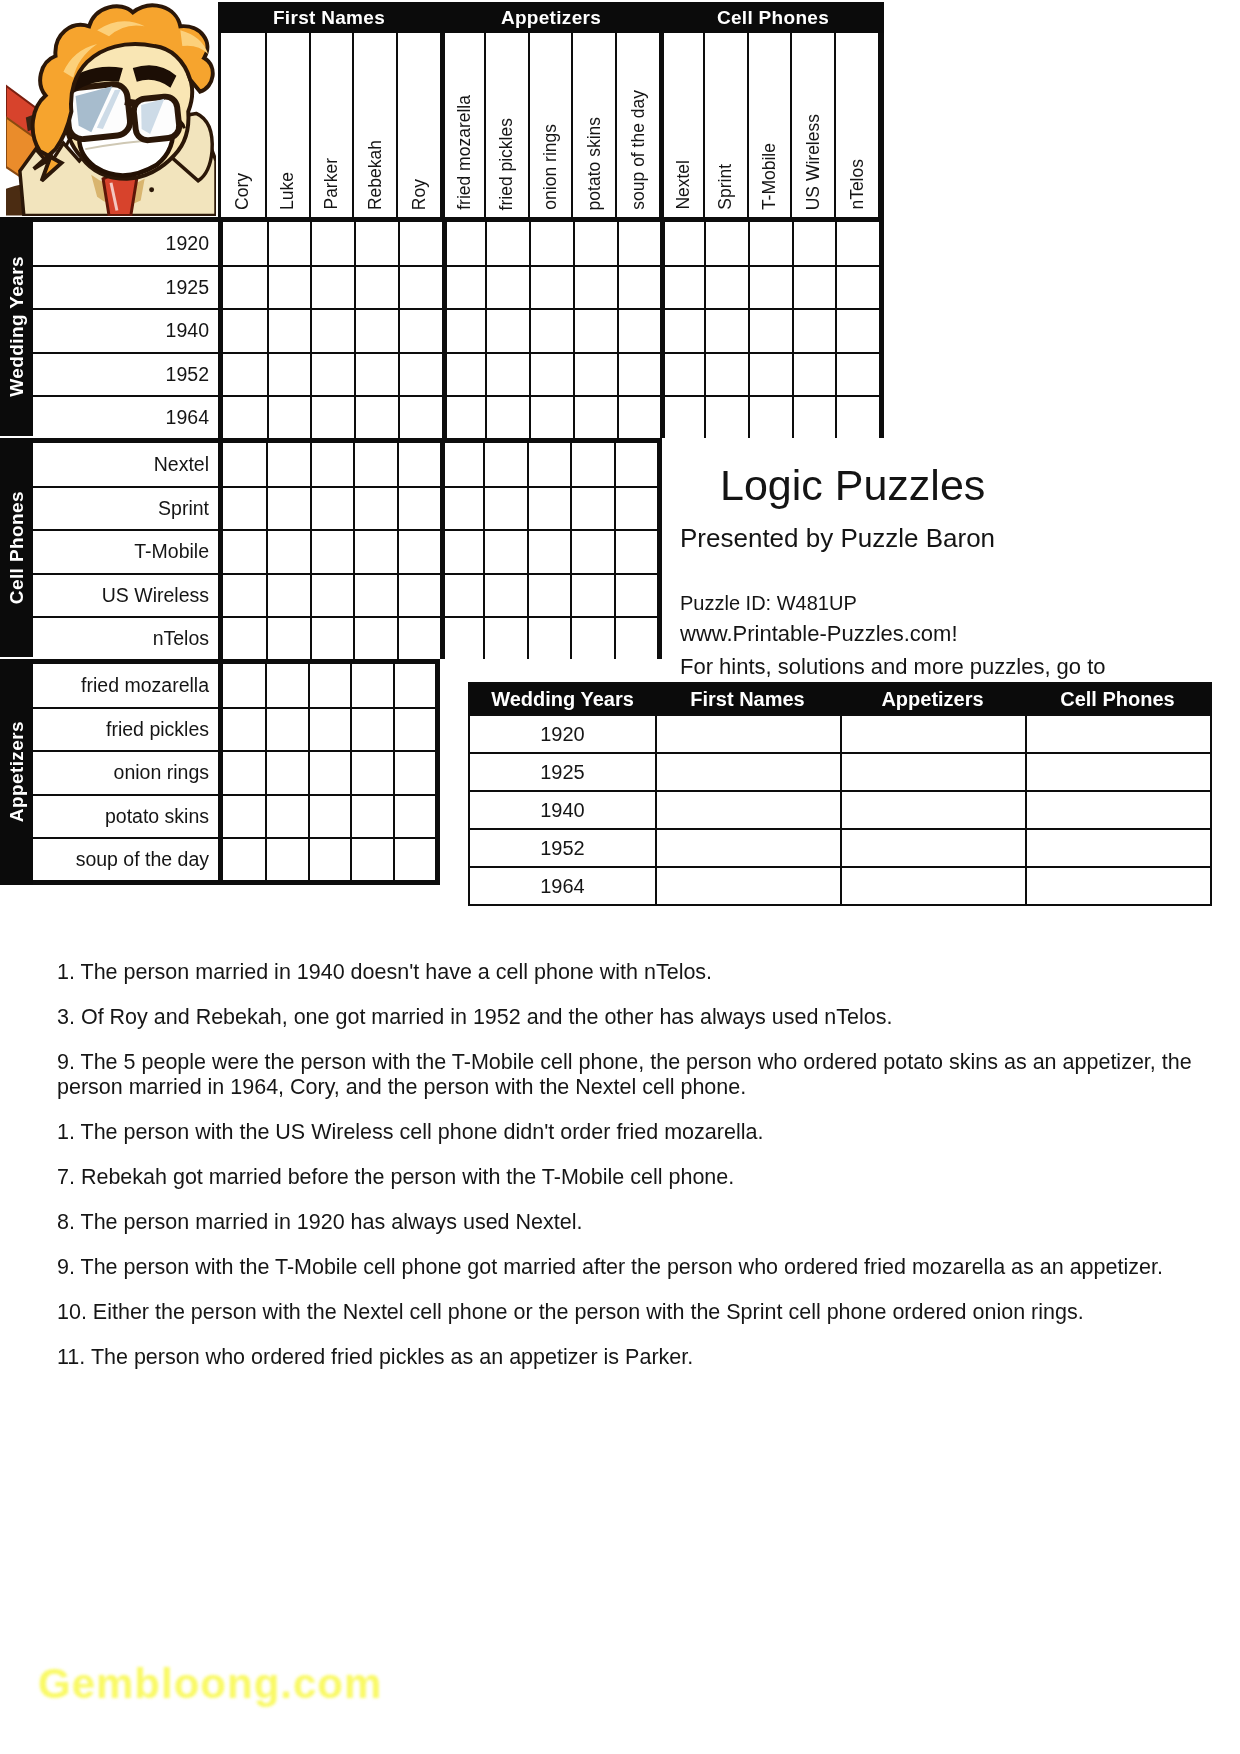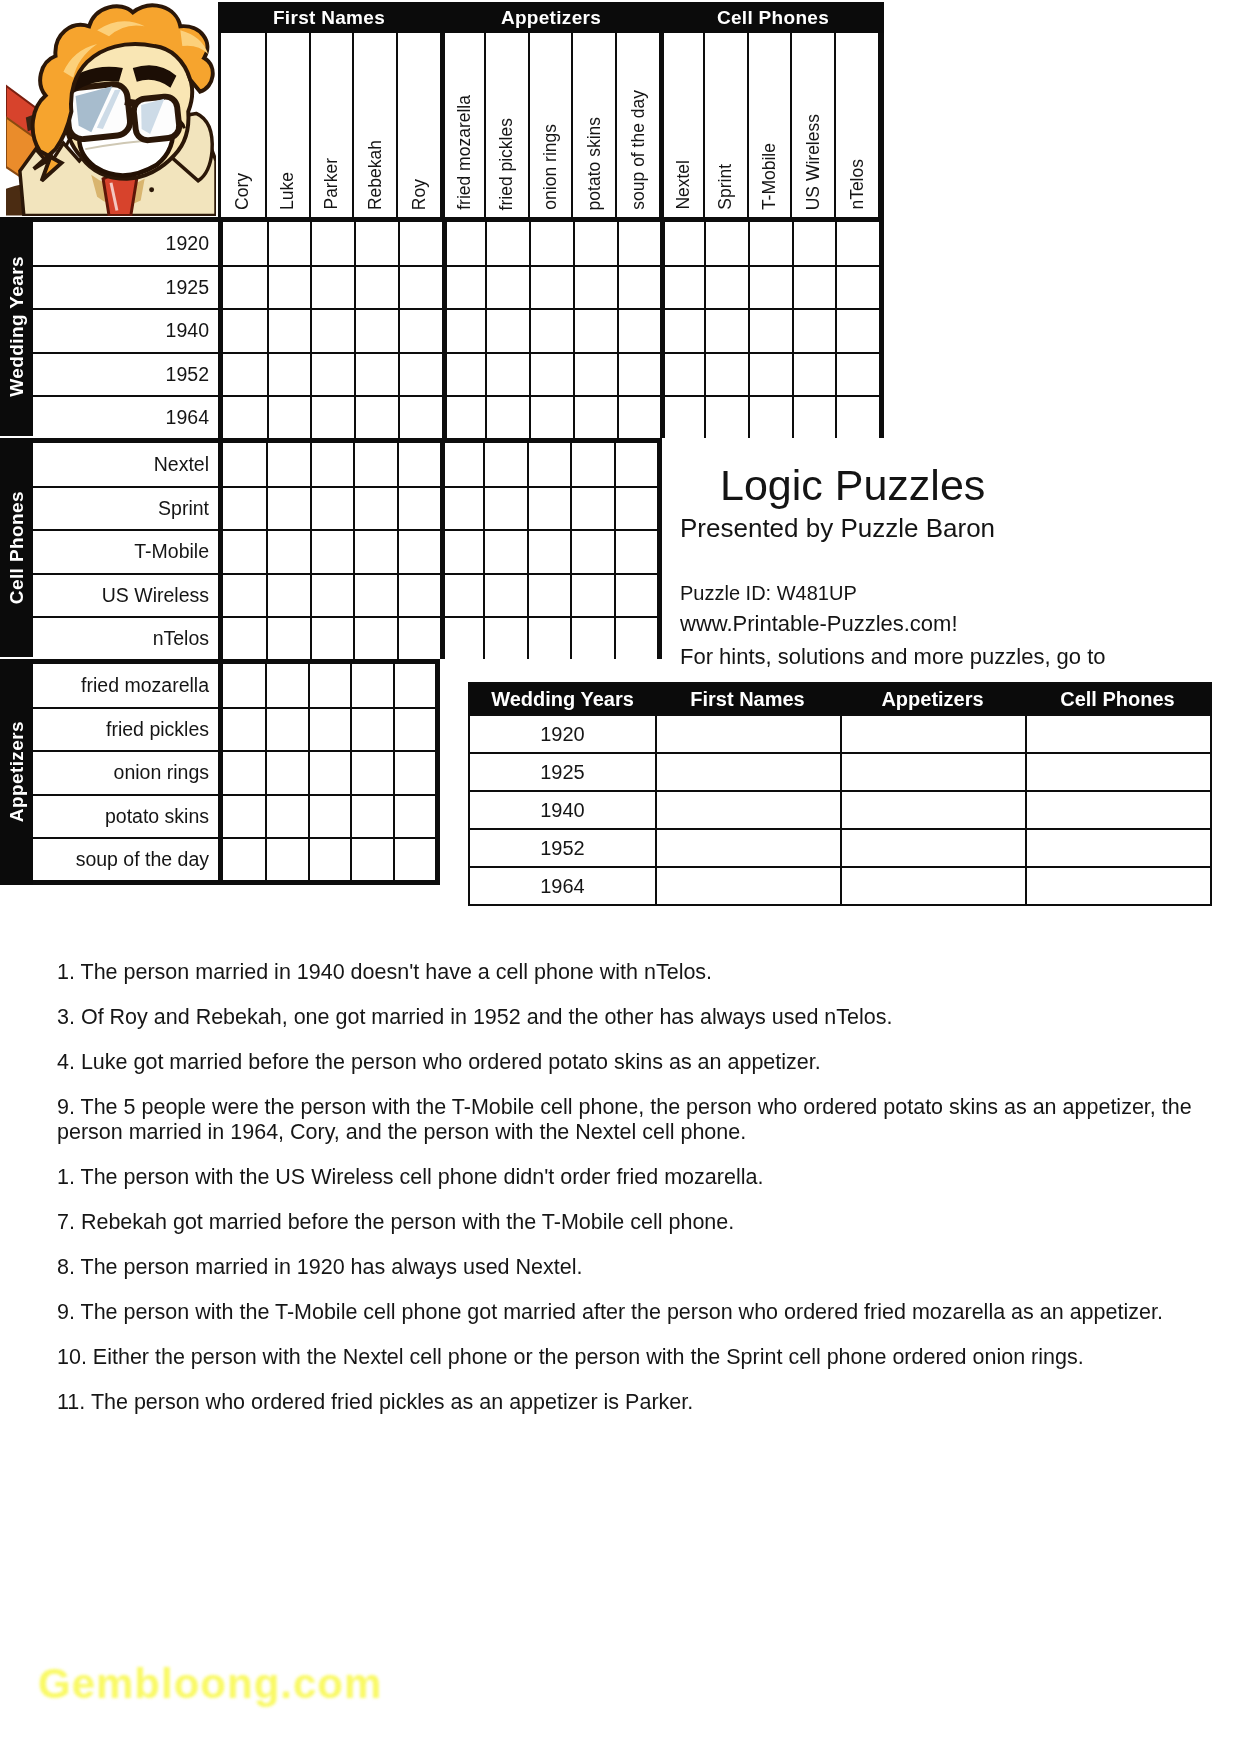--- a/index.html
+++ b/index.html
@@ -30,21 +30,21 @@
   .cellblock{box-sizing:border-box;border:5px solid #0d0d0d;border-bottom:none;display:grid;grid-template-rows:repeat(5,1fr);}
   .b3 .cellblock,.b3 .rlabels{border-bottom:5px solid #0d0d0d;}
   .cell{box-sizing:border-box;border-left:2px solid #0d0d0d;border-top:2px solid #0d0d0d;background:#fff;}
   .cell.c0{border-left:none;}
   .cell.r0{border-top:none;}
   .cell.gsep{border-left-width:5px;}
 
   
   .info{position:absolute;left:680px;top:462px;width:540px;color:#141414;}
   .info .title{font-size:43px;line-height:46px;margin-left:40px;}
-  .info .subtitle{font-size:26px;line-height:30px;margin-top:5px;}
+  .info .subtitle{font-size:26px;line-height:30px;margin-top:15px;}
   .info .pid{font-size:20px;line-height:36px;margin-top:32px;}
   .info .hint{font-size:22px;line-height:26px;}
   .info .hint1{margin-top:7px;}
 
   
   .atable{position:absolute;left:468px;top:682px;width:744px;box-sizing:border-box;border:2px solid #0d0d0d;}
   .ahead{display:grid;grid-template-columns:repeat(4,1fr);background:#0b0b0b;height:30px;}
   .ahead span{color:#fff;font-weight:bold;font-size:20px;line-height:30px;text-align:center;}
   .arow{display:grid;grid-template-columns:repeat(4,1fr);height:36px;border-top:2px solid #0d0d0d;}
   .arow:first-of-type{border-top:none;}
@@ -403,21 +403,20 @@
       <div class="acell ayear">1964</div>
       <div class="acell"></div>
       <div class="acell"></div>
       <div class="acell"></div>
     </div>
   </div>
 
   <div class="clues">
     <p class="clue">1. The person married in 1940 doesn't have a cell phone with nTelos.</p>
     <p class="clue">3. Of Roy and Rebekah, one got married in 1952 and the other has always used nTelos.</p>
-    <p class="clue">4. Luke got married before the person who ordered potato skins as an appetizer.</p>
     <p class="clue">9. The 5 people were  the person with the T-Mobile cell phone, the person who ordered potato skins as an appetizer, the
 person married in 1964, Cory,  and the person with the Nextel cell phone.</p>
     <p class="clue">1. The person with the US Wireless cell phone didn't order fried mozarella.</p>
     <p class="clue">7. Rebekah got married before the person with the T-Mobile cell phone.</p>
     <p class="clue">8. The person married in 1920 has always used Nextel.</p>
     <p class="clue">9. The person with the T-Mobile cell phone got married after the person who ordered fried mozarella as an appetizer.</p>
     <p class="clue">10. Either the person with the Nextel cell phone or the person with the Sprint cell phone ordered onion rings.</p>
     <p class="clue">11. The person who ordered fried pickles as an appetizer is Parker.</p>
   </div>
 

